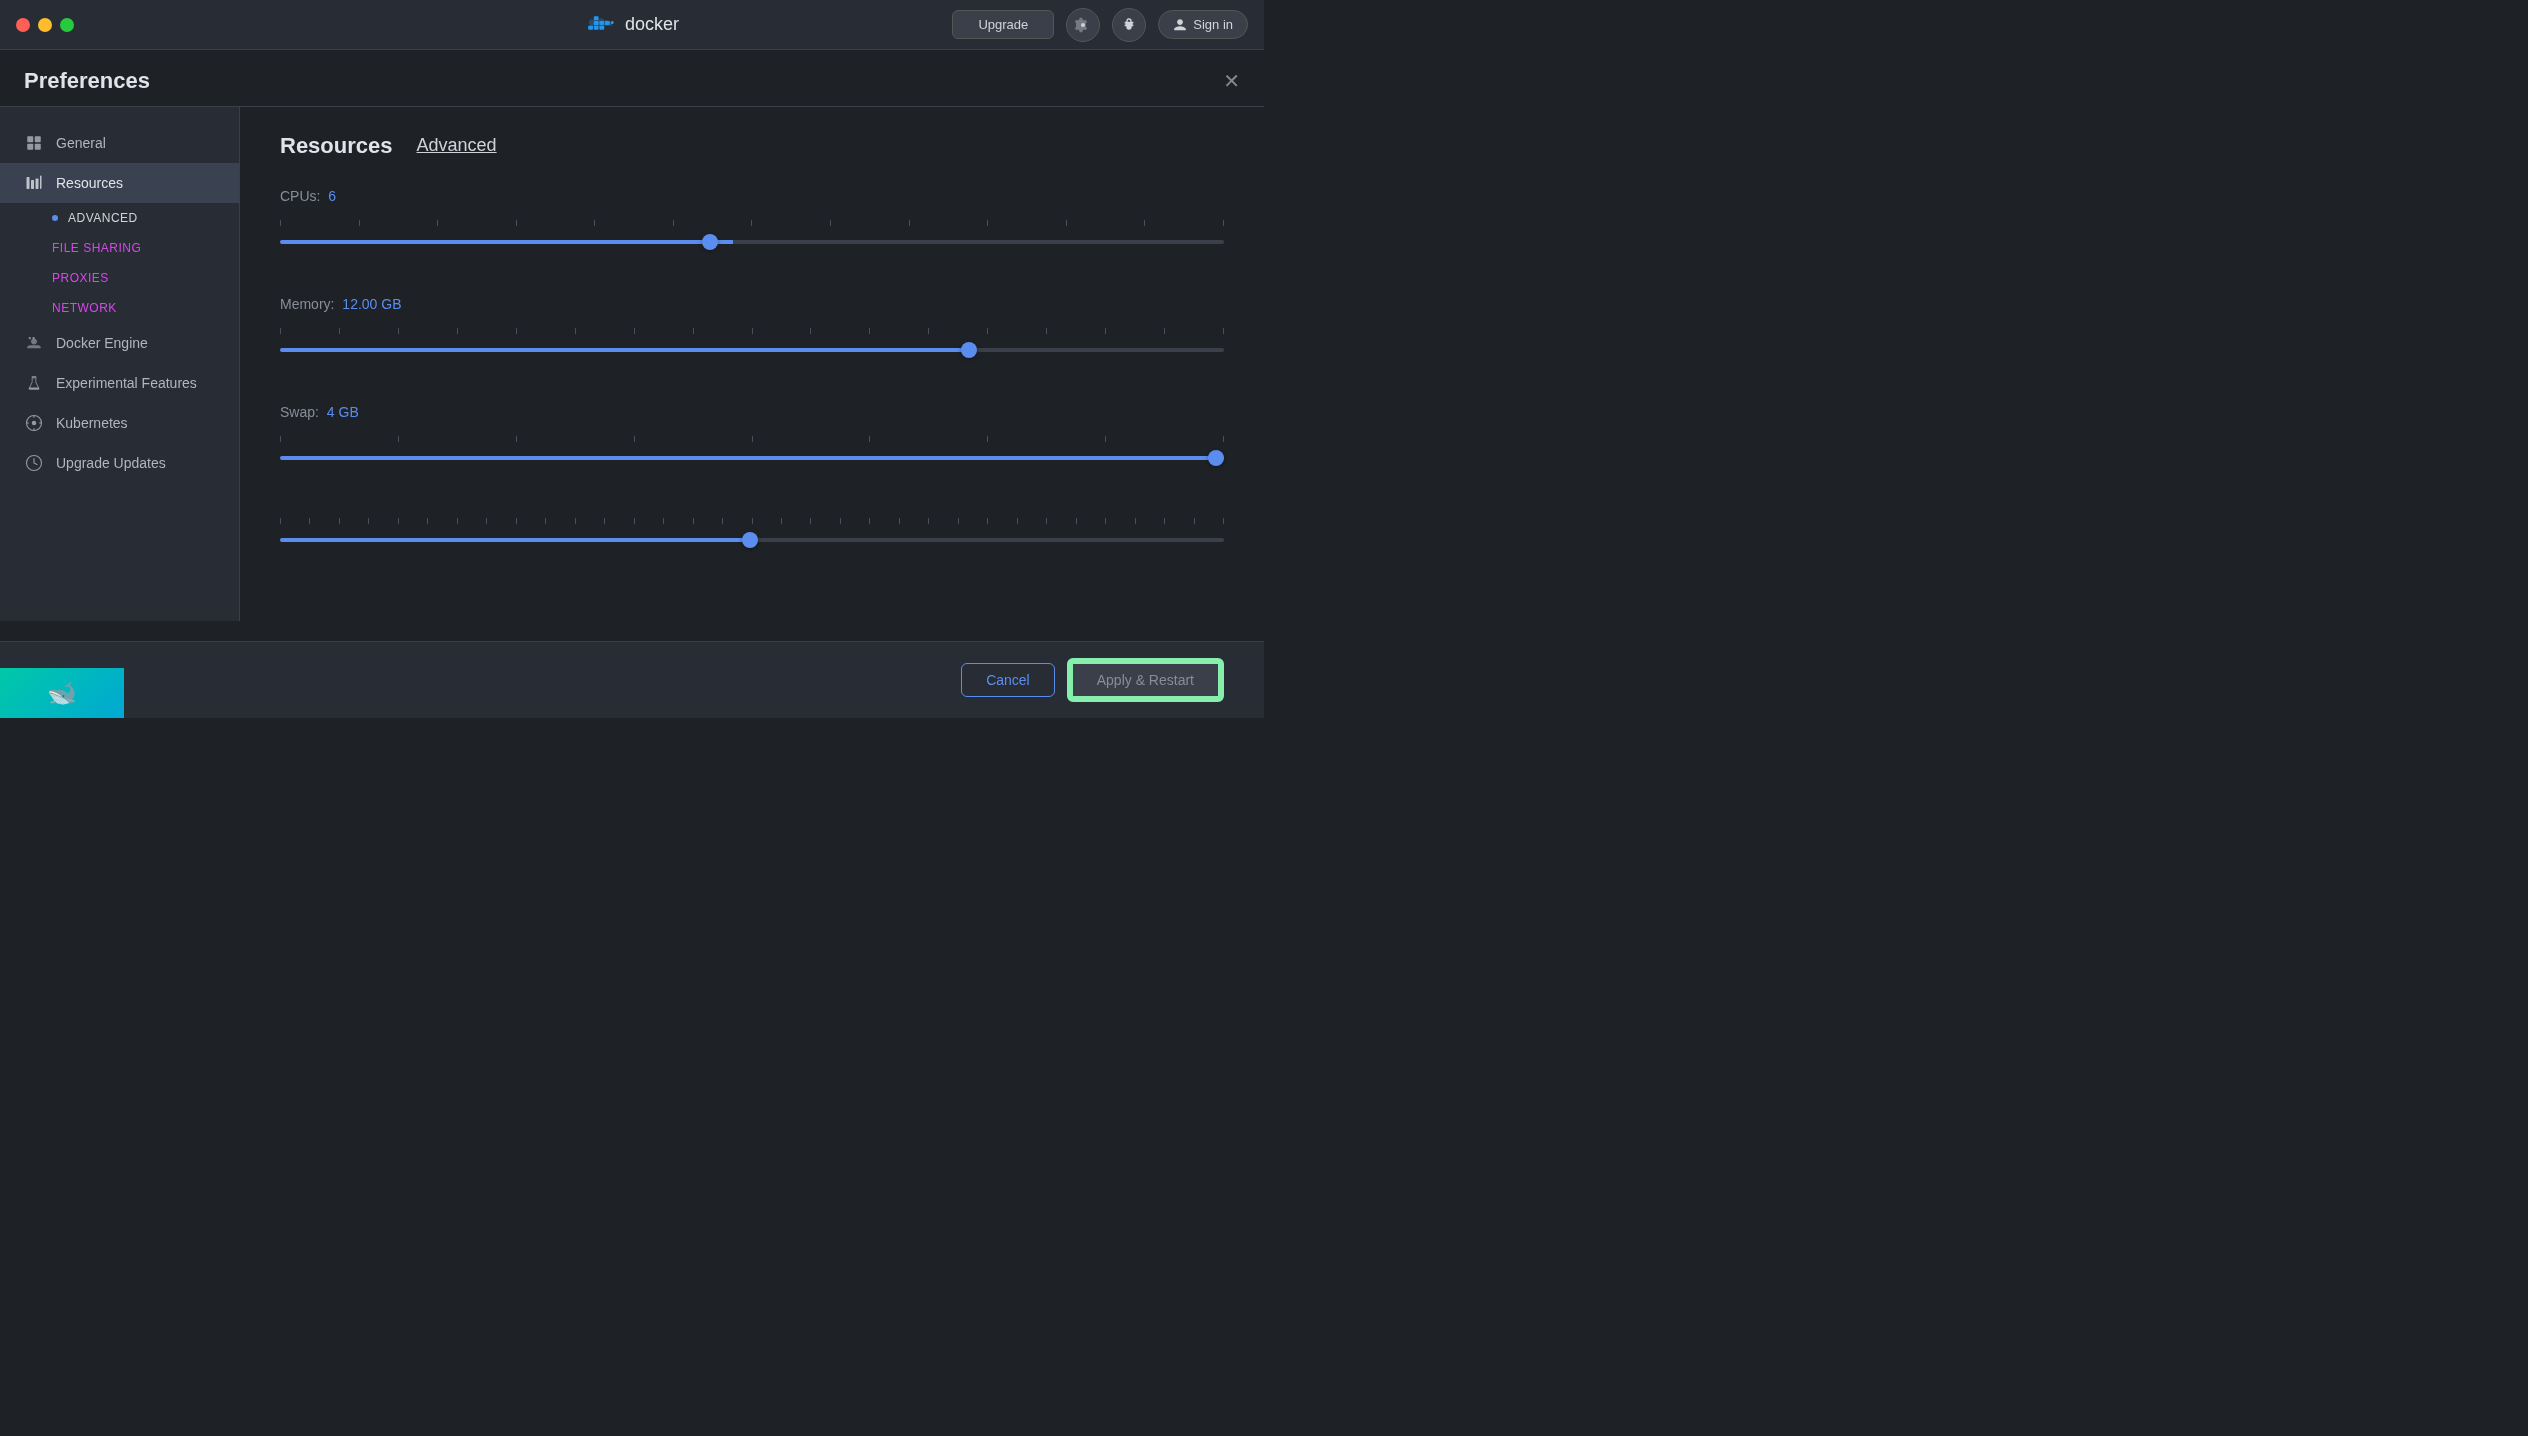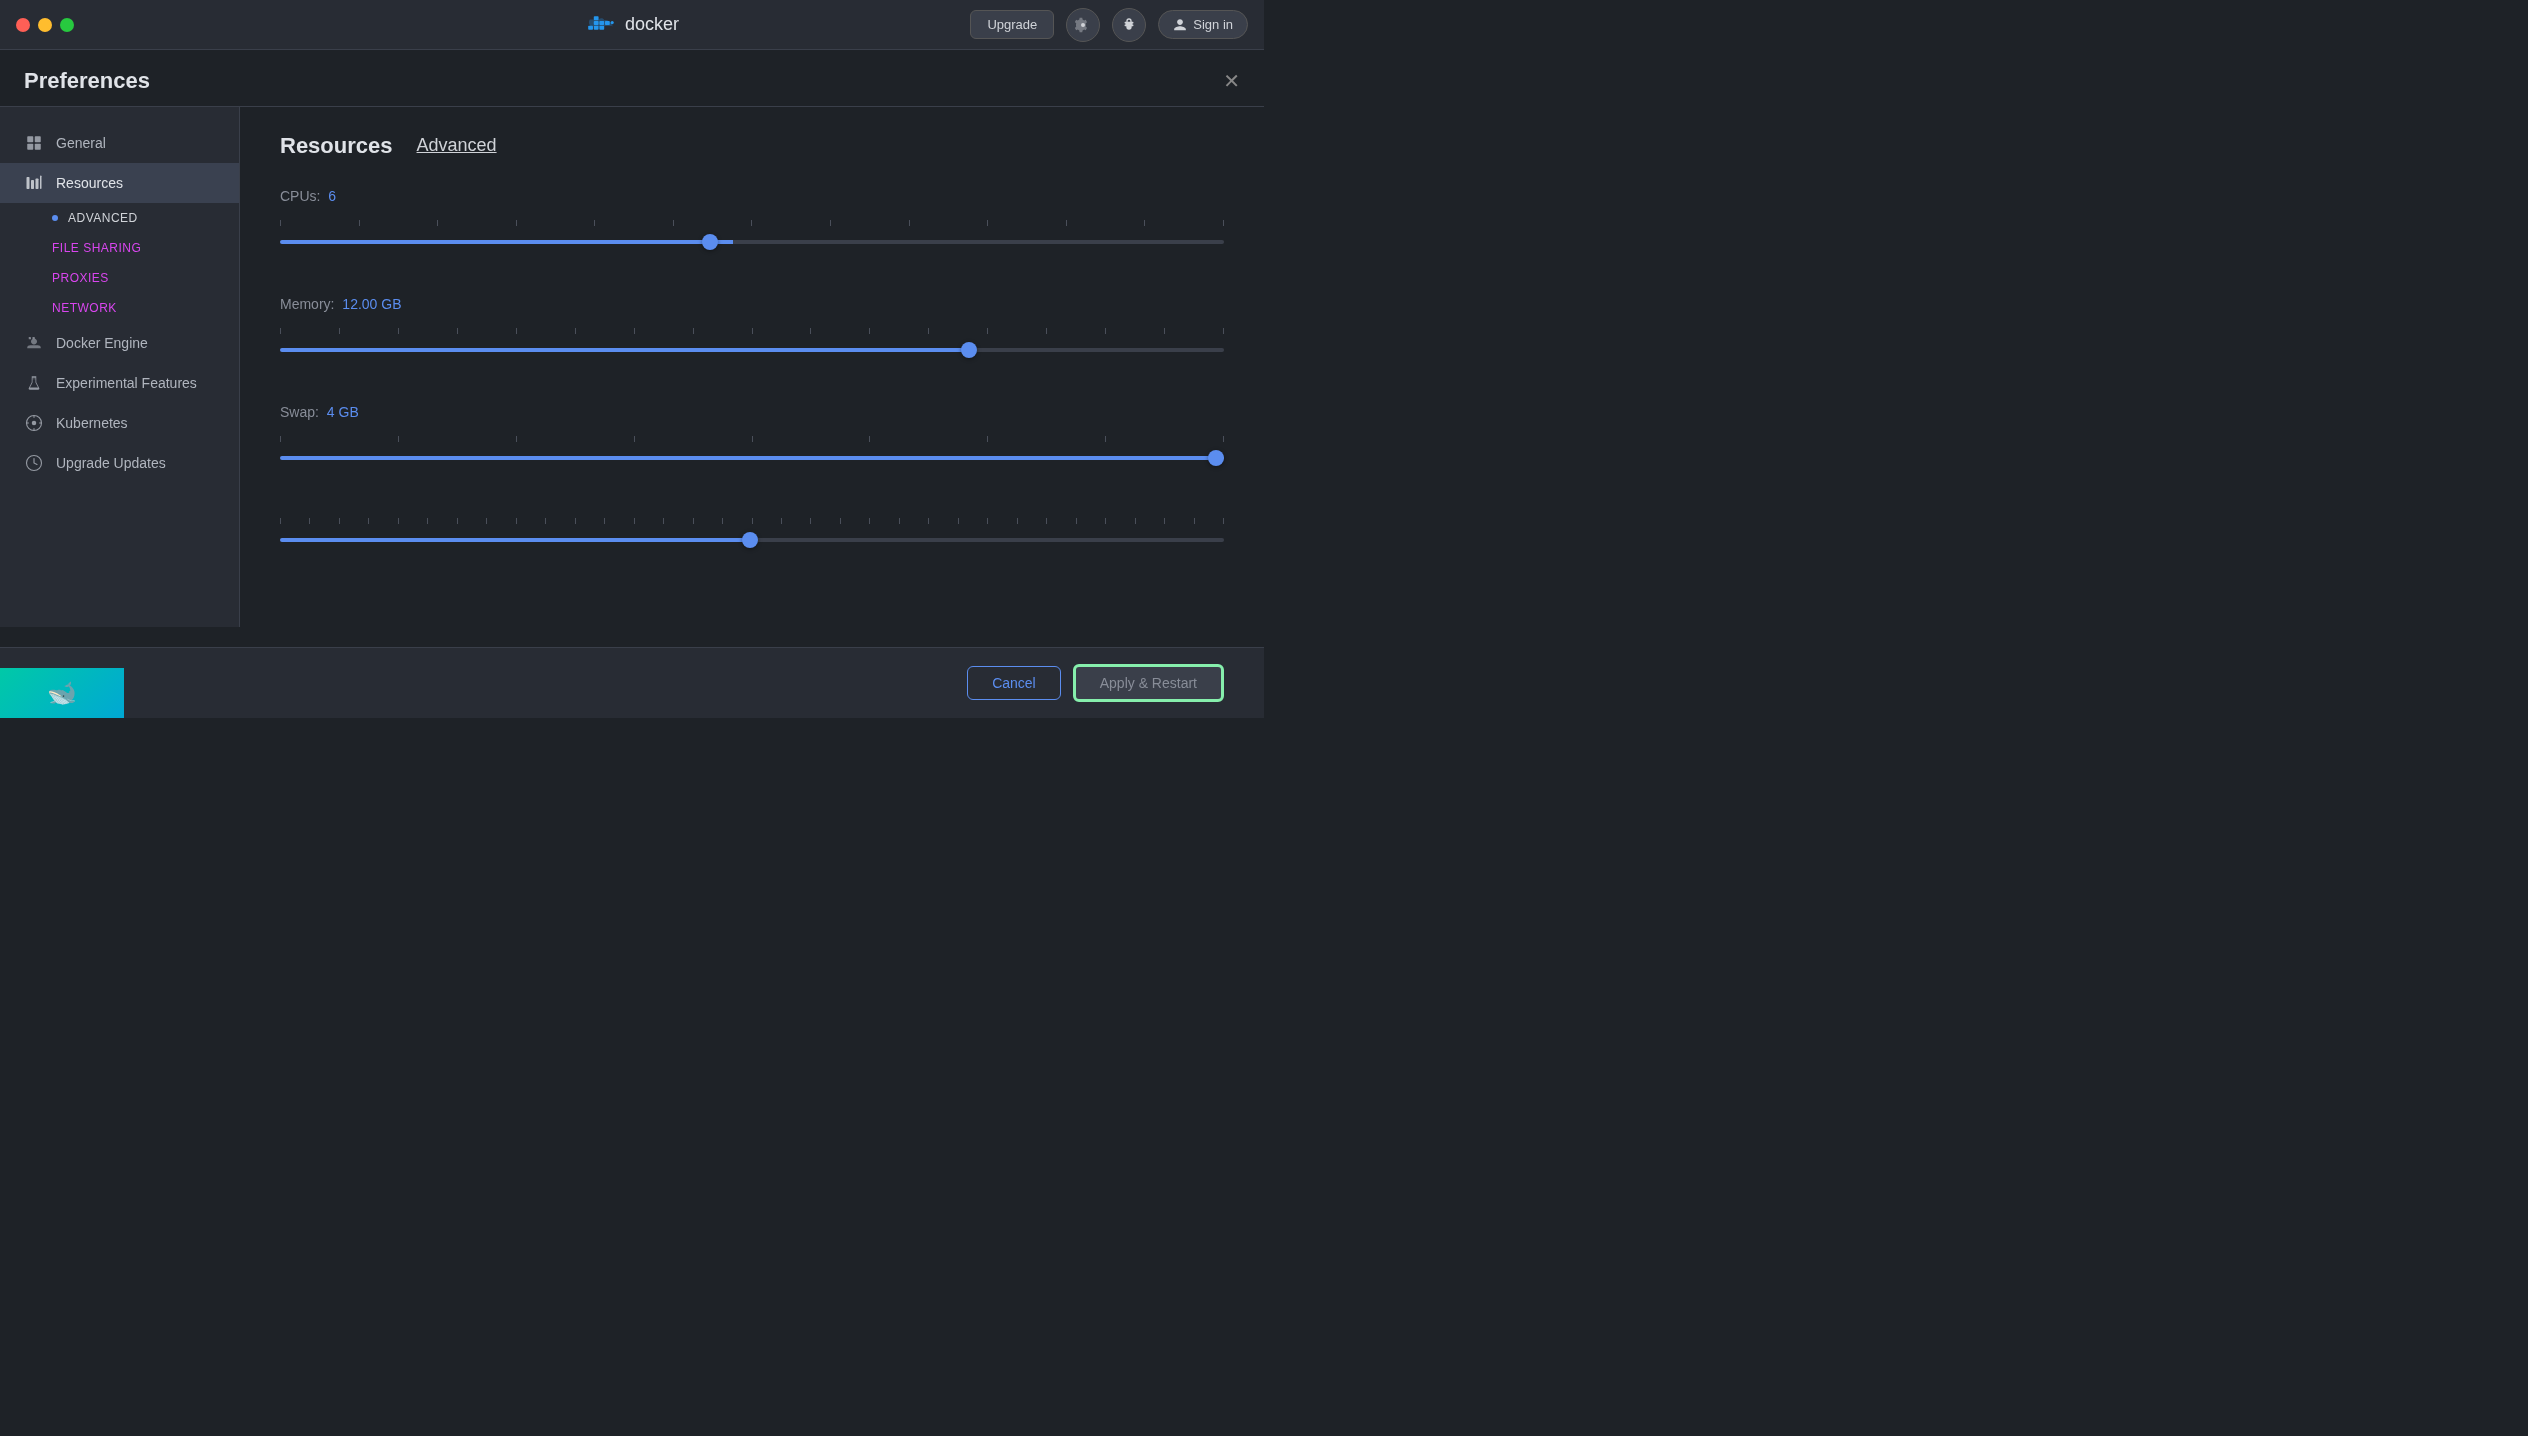--- a/index.html
+++ b/index.html
@@ -67,21 +67,21 @@
       right: 16px;
       display: flex;
       align-items: center;
       gap: 12px;
     }
     .upgrade-btn {
       background: #3a3f4a;
       border: 1px solid #555;
       border-radius: 6px;
       color: #d0d3d8;
-      padding: 6px 16px;
+      padding: 6px 25px;
       font-size: 13px;
       cursor: pointer;
     }
     .icon-btn {
       background: #3a3f4a;
       border: 1px solid #555;
       border-radius: 50%;
       width: 34px;
       height: 34px;
       display: flex;
@@ -270,21 +270,21 @@
       background: transparent;
       border: 1px solid #5b8def;
       border-radius: 6px;
       color: #5b8def;
       padding: 8px 24px;
       font-size: 14px;
       cursor: pointer;
     }
     .btn-apply {
       background: #3a3f4a;
-      border: 3px solid #86efac;
+      border: 6px solid #86efac;
       border-radius: 6px;
       color: #888d98;
       padding: 8px 24px;
       font-size: 14px;
       cursor: pointer;
     }
 
     
     .bottom-dock {
       position: absolute;

